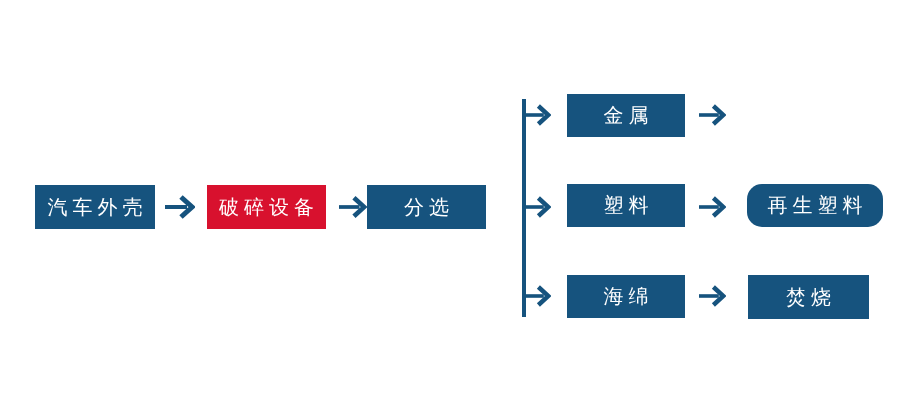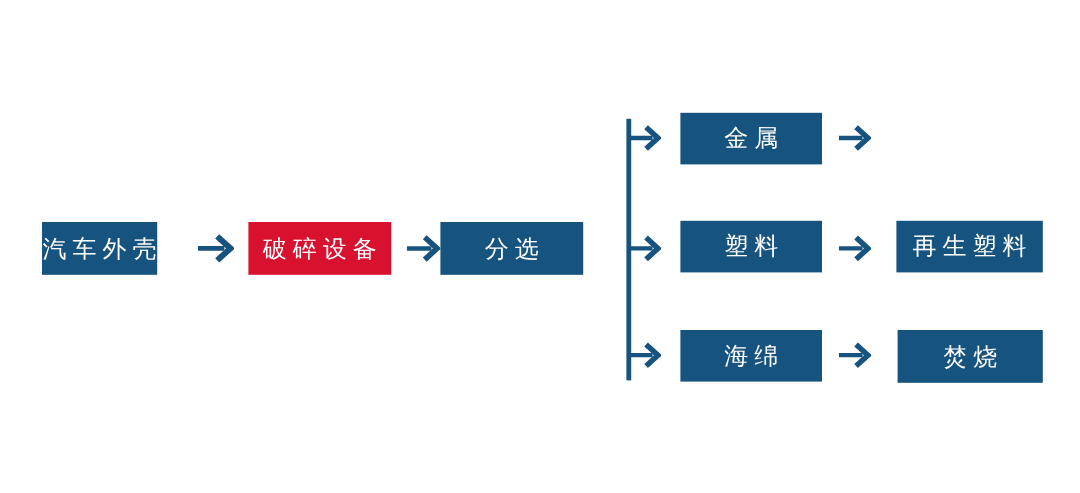--- a/index.html
+++ b/index.html
@@ -24,29 +24,29 @@
     font-size: 20px;
     letter-spacing: 5px;
     padding-left: 5px; 
     box-sizing: border-box;
     white-space: nowrap;
   }
   .node.primary   { background: var(--primary, #16537e); }
   .node.highlight { background: var(--highlight, #d8112e); }
 
   
-  .n-car     { left: 35px;  top: 185px; width: 96px; height: 44px; }
+  .n-car     { left: 35px;  top: 185px; width: 120px; height: 44px; }
   .n-crusher { left: 207px; top: 185px; width: 119px; height: 44px; }
   .n-sorting { left: 367px; top: 185px; width: 119px; height: 44px; }
 
   
   .n-metal     { left: 567px; top: 94px;  width: 118px; height: 43px; }
   .n-recycle   { left: 747px; top: 93px;  width: 122px; height: 44px; }
   .n-plastic   { left: 567px; top: 184px; width: 118px; height: 43px; }
-  .n-replastic { left: 747px; top: 184px; width: 122px; height: 43px; }
+  .n-replastic { left: 747px; top: 184px; width: 136px; height: 43px; border-radius: 15px; }
   .n-sponge    { left: 567px; top: 275px; width: 118px; height: 43px; font-family: Liberation Serif, serif; }
   .n-burn      { left: 748px; top: 275px; width: 121px; height: 44px; text-align: center; }
 
   .arrow {
     position: absolute;
     color: var(--primary, #16537e);
   }
   .arrow svg { display: block; }
   .a-main1 { left: 165px; top: 194px; }
   .a-main2 { left: 339px; top: 194px; }

